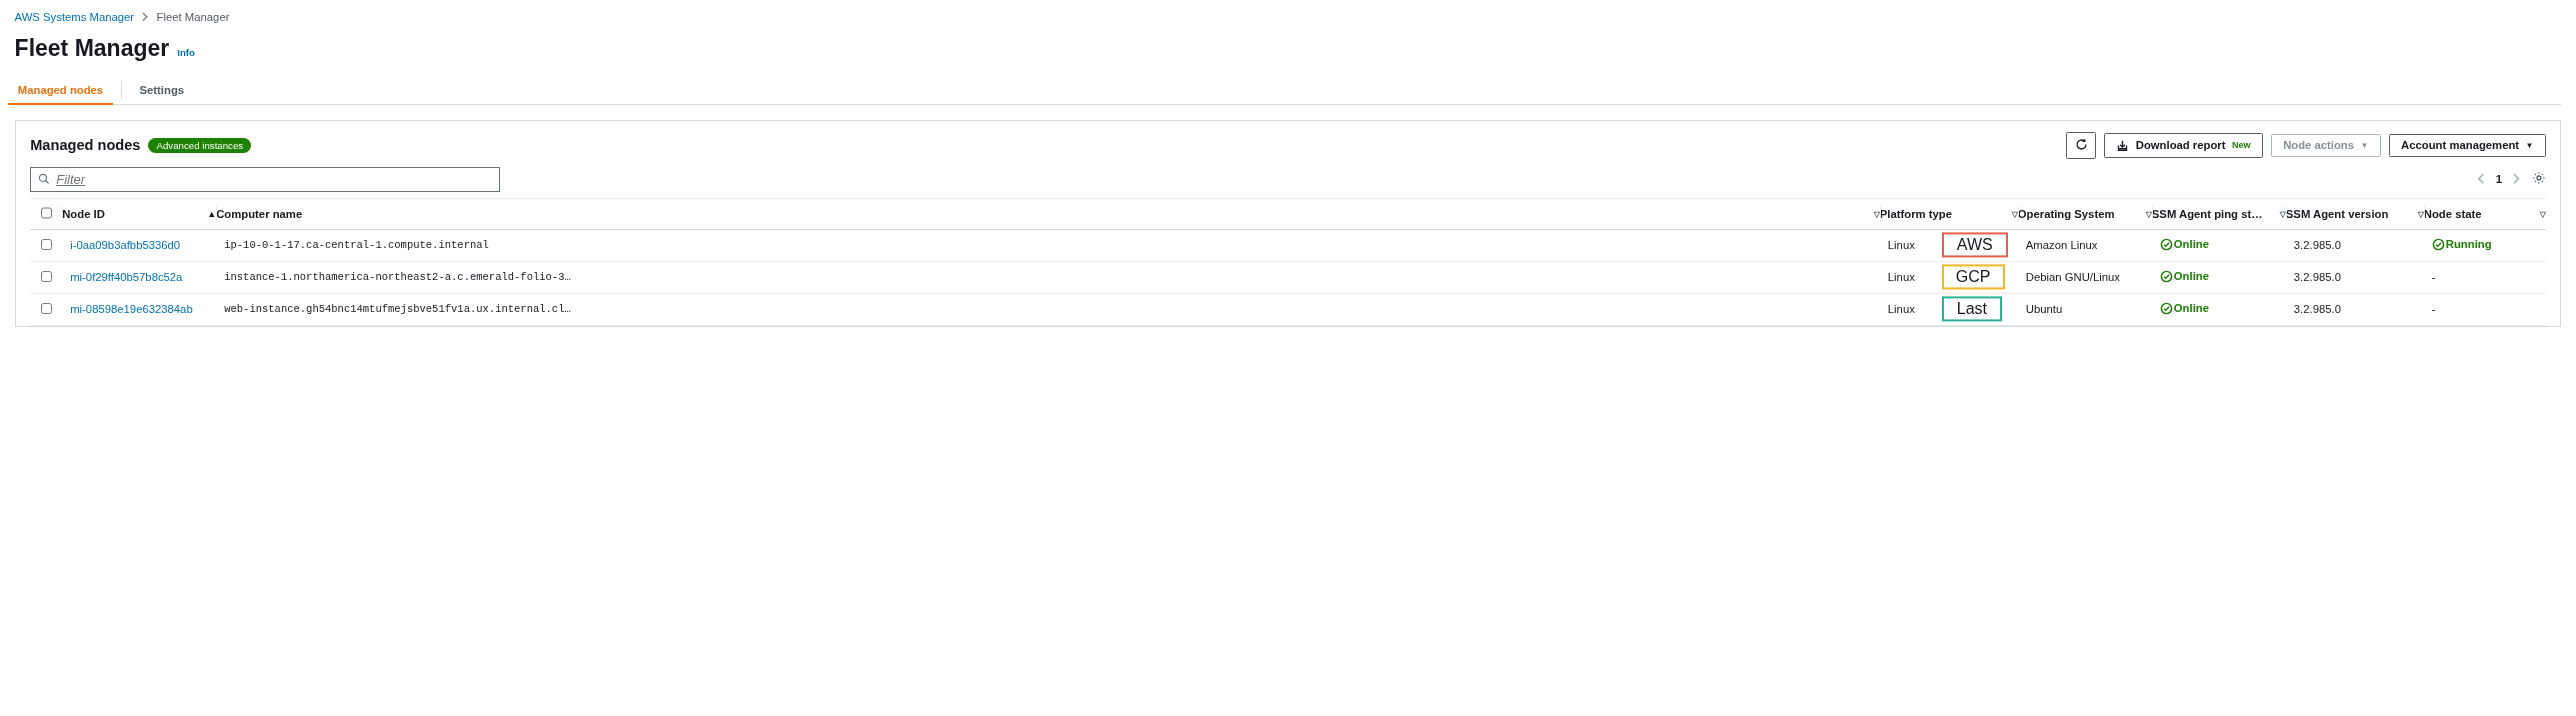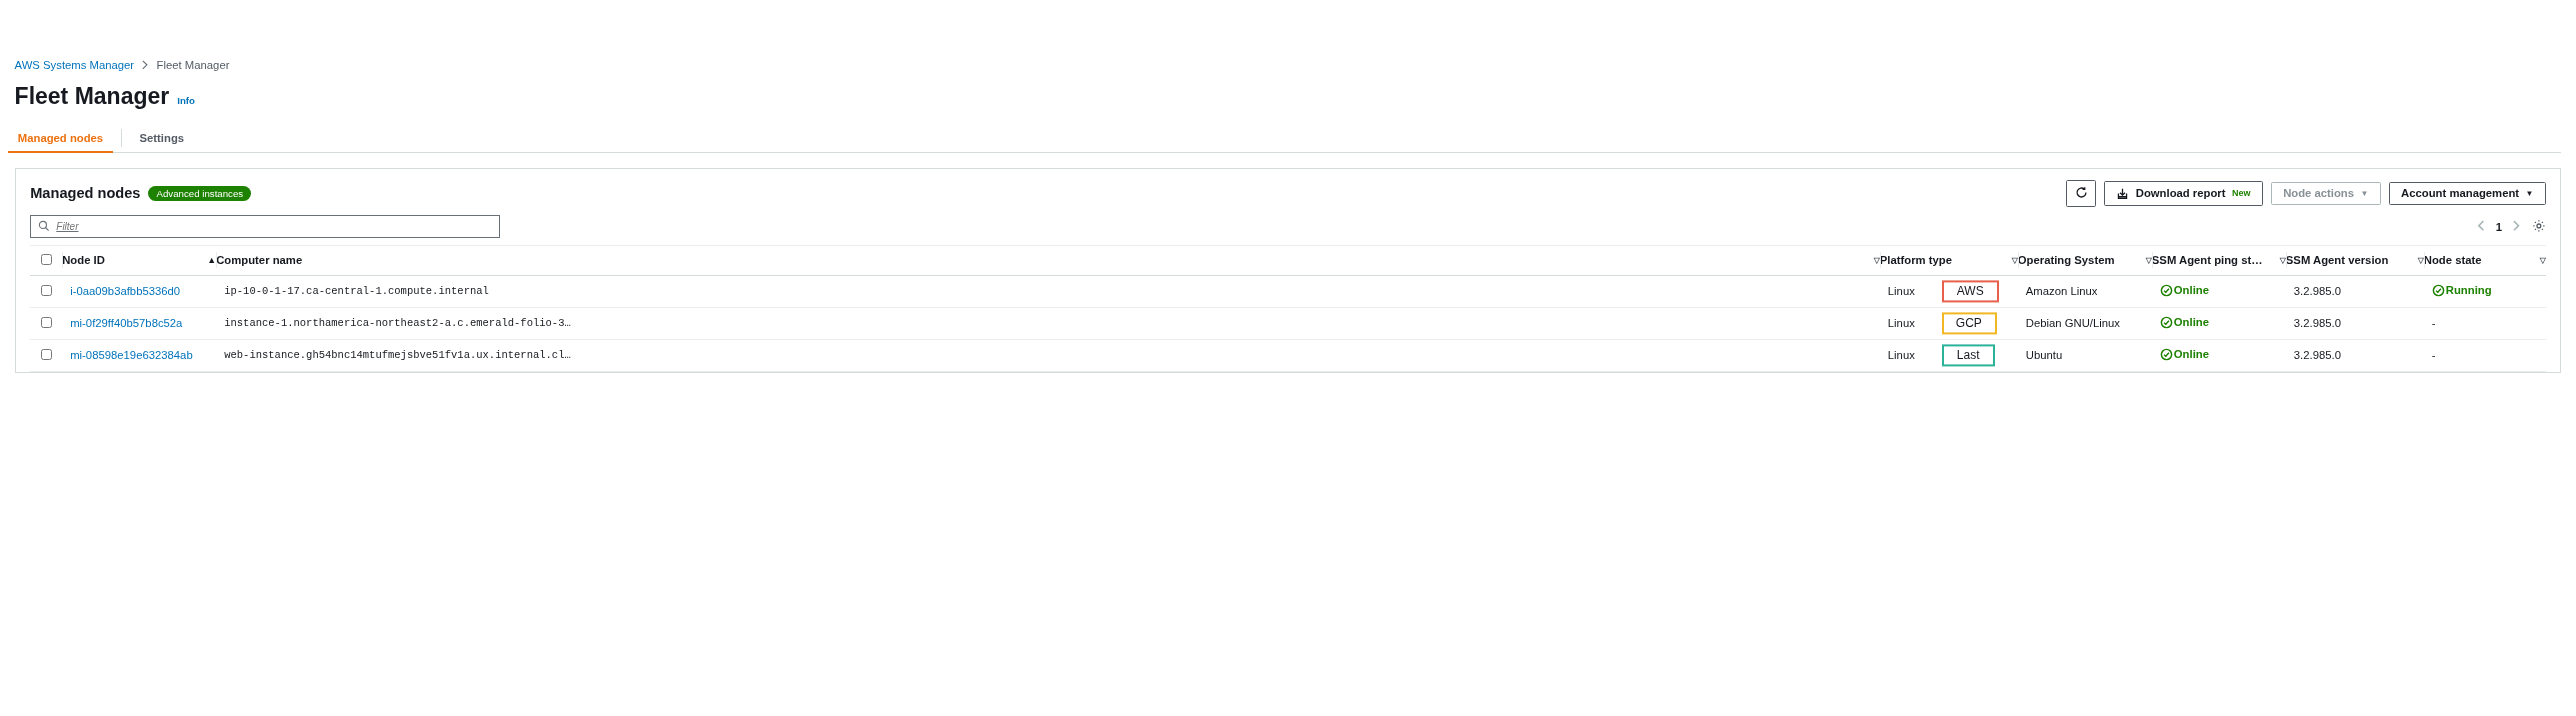--- a/index.html
+++ b/index.html
@@ -6,21 +6,21 @@
   body {
     font-family: "Amazon Ember", "Helvetica Neue", Arial, sans-serif;
     font-size: 11.3px;
     color: #16191f;
     background: #fff;
     padding: 11.3px 14.6px;
   }
   a { color: #0073bb; text-decoration: none; }
 
   
-  .breadcrumb { display: flex; align-items: center; gap: 8px; font-size: 11.3px; margin-top: 48px; }
+  .breadcrumb { display: flex; align-items: center; gap: 8px; font-size: 11.3px; }
   .breadcrumb .crumb-service { color: #0073bb; }
   .breadcrumb .crumb-current { color: #545b64; }
   .breadcrumb .chev { color: #687078; }
 
   
   .page-title-row { display: flex; align-items: baseline; gap: 8px; margin-top: 11.3px; }
   .page-title { font-size: 23px; font-weight: 700; }
   .info-link { color: #0073bb; font-size: 9.7px; font-weight: 700; }
 
   
@@ -72,21 +72,21 @@
   .btn.disabled { color: #879196; border-color: #aab7b8; cursor: default; }
   .new-tag { color: #1d8102; font-size: 9px; font-weight: 700; }
 
   
   .filter-row { display: flex; align-items: center; justify-content: space-between; margin-bottom: 6.5px; }
   .filter-box {
     display: flex; align-items: center; gap: 6.5px;
     border: 0.8px solid #687078; padding: 4px 7.3px; width: 470px;
   }
   .filter-box input {
-    border: none; outline: none; font-size: 10px; width: 100%;
+    border: none; outline: none; font-size: 13px; width: 100%;
     font-style: italic; color: #687078; text-decoration: underline;
   }
   .pagination { display: flex; align-items: center; gap: 11.3px; color: #545b64; }
   .pagination .page-num { font-weight: 700; color: #16191f; }
   .pagination .nav-arrow { color: #aab7b8; cursor: default; }
   .gear { cursor: pointer; }
 
   
   .meta-line { display: flex; gap: 14.6px; font-size: 10.5px; color: #16191f; margin-bottom: 8px; }
 
@@ -116,21 +116,21 @@
   .filter-tri { color: #545b64; font-size: 8px; }
   .mono { font-family: Menlo, Consolas, "Courier New", monospace; font-size: 10.5px; margin-top: 38px; }
   .link { color: #0073bb; }
   .status-ok { color: #1d8102; font-weight: 700; display: inline-flex; align-items: center; gap: 1px; }
   .status-ok svg { display: block; }
 
   
   .plat-cell { position: relative; }
   .chip {
     position: absolute; left: 62px; top: 50%; transform: translateY(-50%);
-    padding: 1.6px 13px; font-size: 12px;
+    padding: 1.6px 13px; font-size: 16px;
     border: 2.4px solid; background: #fff;
   }
   .chip.aws { border-color: #e8604c; color: #16191f; }
   .chip.gcp { border-color: #f2b824; color: #16191f; padding-left: 12px; }
   .chip.azure { border-color: #2bb39a; color: #16191f; }
 
   input[type="checkbox"] { width: 11.3px; height: 11.3px; }
   svg { overflow: visible; }
 </style>
 </head>

